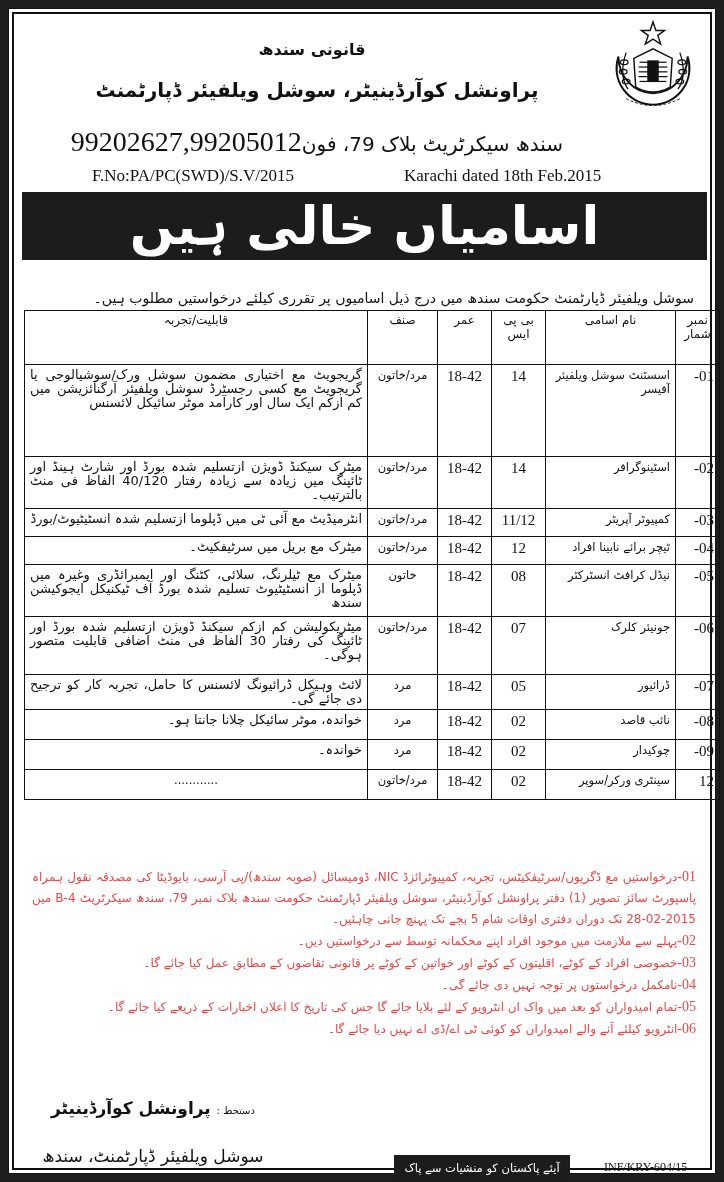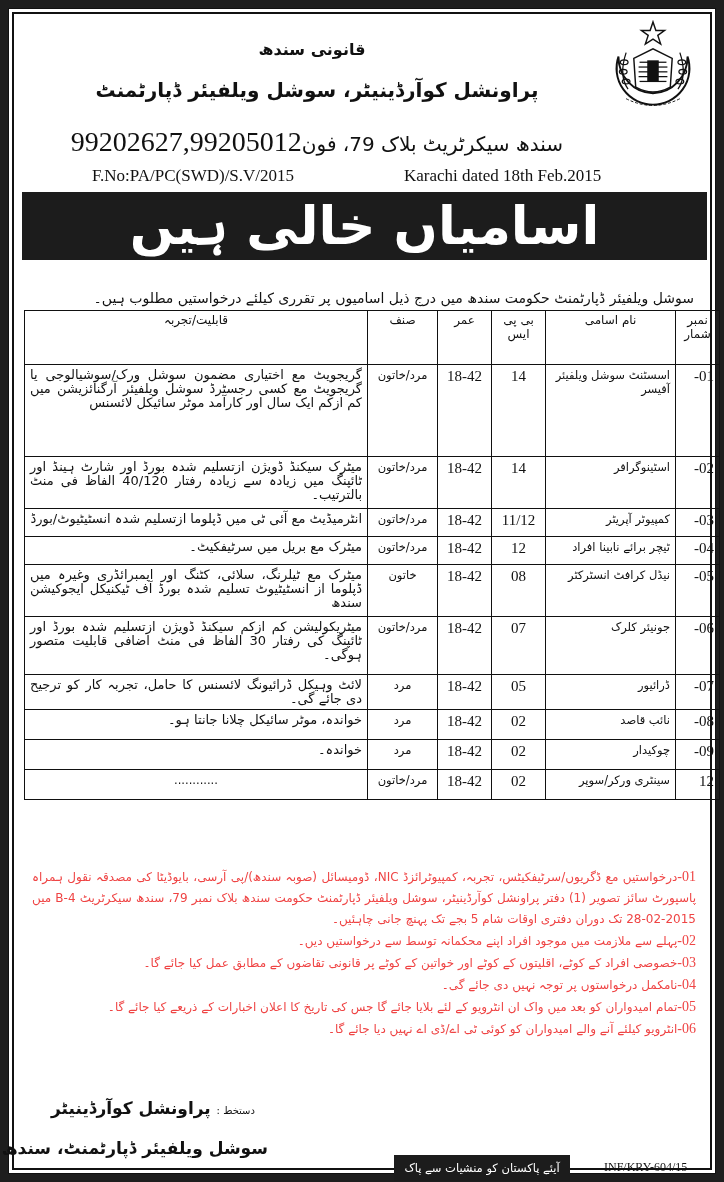--- a/index.html
+++ b/index.html
@@ -25,21 +25,21 @@
   table.jobs td.num { font-family:"Liberation Serif", serif; font-size:15px; text-align:center; direction:ltr; }
   table.jobs td.sr { font-family:"Liberation Serif", serif; font-size:15px; text-align:right; }
   table.jobs td.center { text-align:center; }
   table.jobs td.qual { text-align:justify; line-height:14px; font-size:13px; }
   .notes { position:absolute; left:18px; right:14px; top:852px; font-size:12px; color:#ef4444; line-height:21px; }
   .notes p { margin:0; text-align:justify; }
   .notes .n { font-family:"Liberation Serif", serif; font-size:14px; }
   .sig { position:absolute; left:24px; top:1084px; width:230px; text-align:center; color:#111; }
   .sig .s1 { font-size:17px; font-weight:bold; white-space:nowrap; }
   .sig .s1 small { font-size:10px; font-weight:normal; }
-  .sig .s2 { font-size:17px; font-weight:bold; margin-top:20px; white-space:nowrap; }
+  .sig .s2 { font-size:17px; font-weight:normal; margin-top:28px; white-space:nowrap; }
   .slogan { position:absolute; left:380px; top:1141px; width:176px; height:26px; background:#1c1c1c; color:#fff; font-size:11.5px; text-align:center; line-height:26px; }
   .code { position:absolute; left:590px; top:1146px; font-family:"Liberation Serif", serif; font-size:12px; color:#111; }
 </style>
 </head>
 <body>
 
 <div class="page">
   <div class="inner">
 
     <svg class="emblem" viewBox="0 0 100 100">

